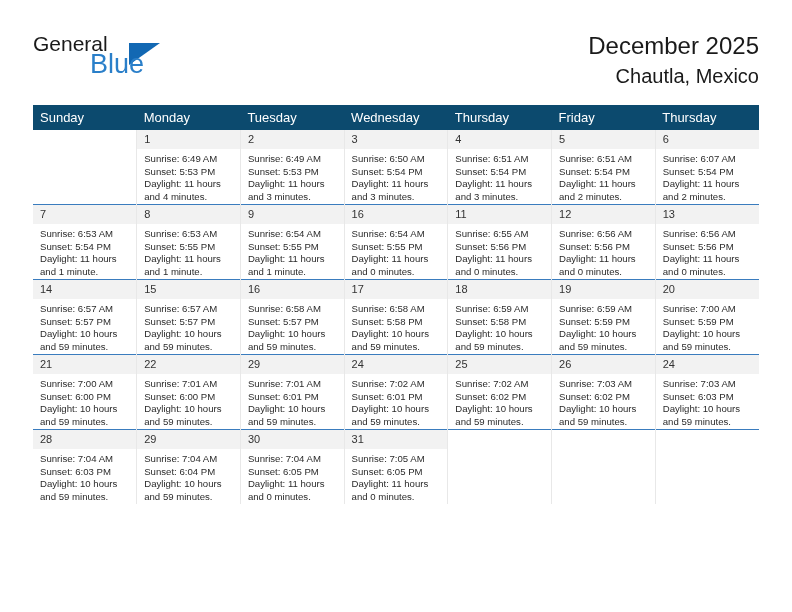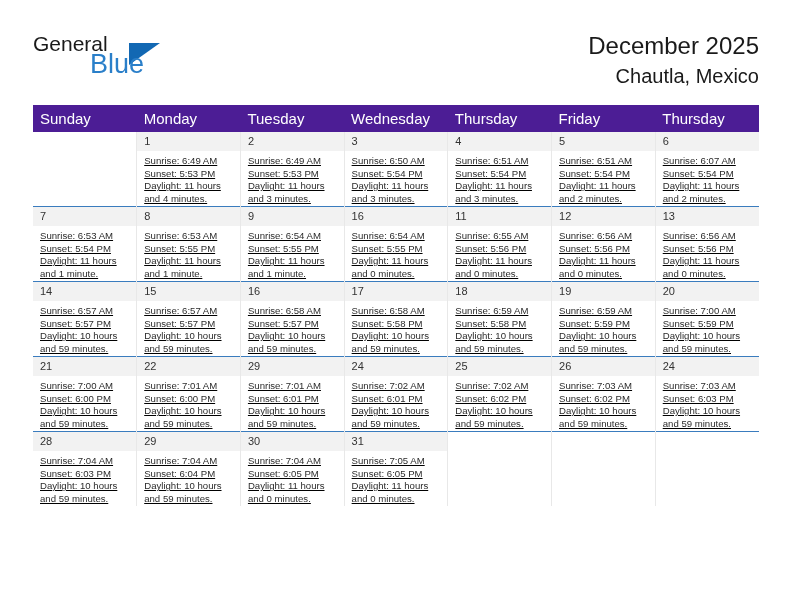--- a/index.html
+++ b/index.html
@@ -92,23 +92,23 @@
     left: 33px;
     top: 105px;
     width: 726px;
   }
   table.cal {
     width: 726px;
     border-collapse: collapse;
     table-layout: fixed;
   }
   table.cal th {
-    background: #4c1d95;
+    background: #0c4a6e;
     color: #ffffff;
-    font-size: 15px;
+    font-size: 13px;
     font-weight: normal;
     text-align: left;
     padding: 5px 0 5px 7px;
     height: 10px;
     border: none;
     vertical-align: middle;
   }
   table.cal td {
     vertical-align: top;
     padding: 0;
@@ -129,21 +129,20 @@
     line-height: 16px;
     font-size: 11px;
     color: #333333;
     padding: 1px 0 2px 7px;
   }
   td.empty .daynum {
     background: #ffffff;
   }
   .cell-body {
     padding: 4px 6px 0 7px;
-    text-decoration: underline;
   }
   .cell-body .line {
     font-size: 9.6px;
     line-height: 12.6px;
     color: #2b2b2b;
     white-space: nowrap;
   }
 </style>
 </head>
 <body>

